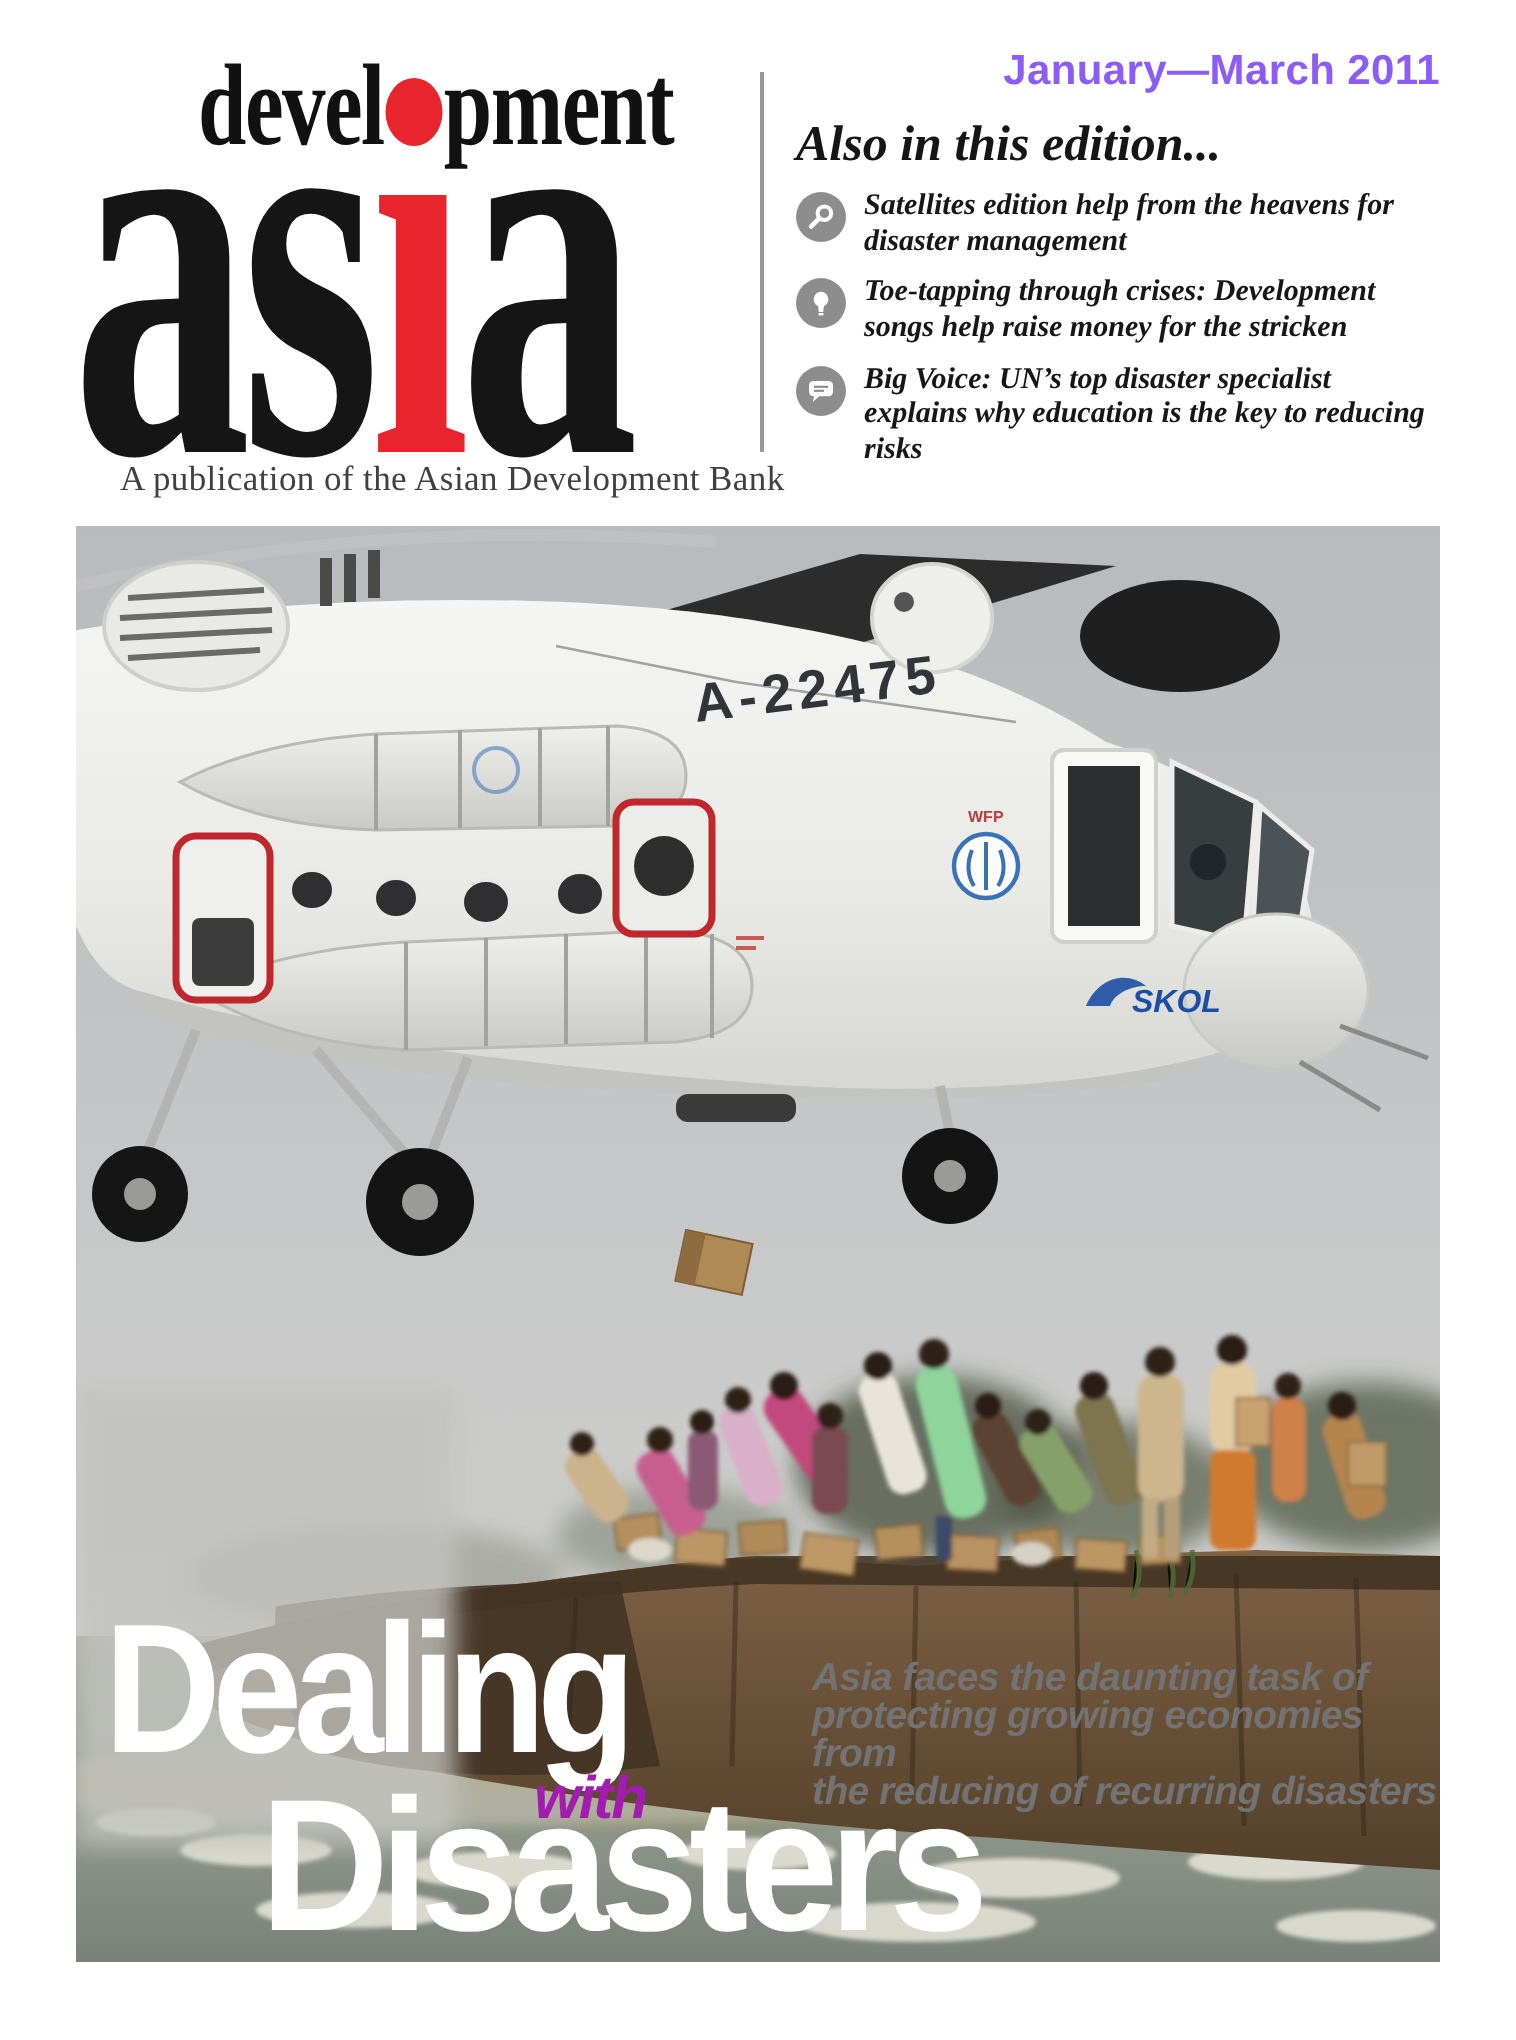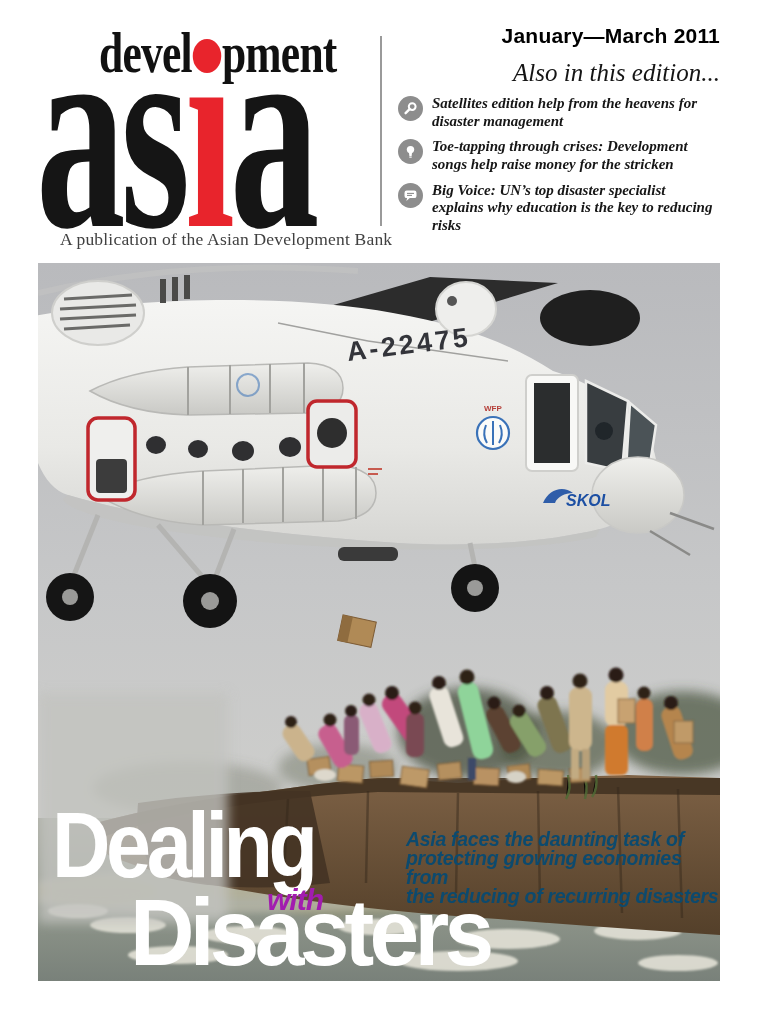--- a/index.html
+++ b/index.html
@@ -13,41 +13,41 @@
   .logo-dot{display:inline-block;width:38px;height:34px;border-radius:50%;
             background:#e8242c;vertical-align:baseline;margin:0 1px -1px 1px;}
   .logo-asia{position:absolute;left:36px;top:-8px;font-family:"Liberation Serif",serif;
              font-weight:700;font-size:280px;line-height:1;color:#151515;
              transform:scaleX(.64);transform-origin:left top;white-space:nowrap;letter-spacing:-8px;}
   .logo-asia .red-i{color:#e8242c;}
   .tagline{position:absolute;left:60px;top:229px;font-family:"Liberation Serif",serif;
            font-size:17.5px;color:#404040;letter-spacing:.2px;}
   .divider{position:absolute;left:380px;top:36px;width:2px;height:190px;background:#9a9a9a;}
   .right-col{position:absolute;left:398px;top:24px;width:322px;}
-  .issue-date{font-size:21px;font-weight:700;color:#000000;text-align:right;letter-spacing:.2px;}
+  .issue-date{font-size:21px;font-weight:700;color:#8b5cf6;text-align:right;letter-spacing:.2px;}
   .edition-heading{margin-top:11px;font-family:"Liberation Serif",serif;font-style:italic;
-                   font-weight:400;font-size:25px;color:#151515;text-align:right;}
+                   font-weight:700;font-size:25px;color:#151515;}
   .edition-list{list-style:none;margin:8px 0 0 0;padding:0;}
   .edition-item{display:flex;align-items:flex-start;margin-bottom:8px;}
   .bullet-icon{flex:0 0 25px;width:25px;height:25px;border-radius:50%;background:#8d8d8d;
                display:flex;align-items:center;justify-content:center;margin-right:9px;margin-top:1px;}
   .edition-text{font-family:"Liberation Serif",serif;font-style:italic;font-weight:700;
                 font-size:15px;line-height:1.18;color:#161616;}
   
   .photo{position:absolute;left:38px;top:263px;width:682px;height:718px;overflow:hidden;}
   .photo svg{position:absolute;left:0;top:0;}
   .cover-title-1{position:absolute;left:14px;top:541px;color:#fff;font-weight:700;
                  font-size:92px;line-height:.9;letter-spacing:-5px;transform:scaleX(.88);
                  transform-origin:left top;white-space:nowrap;}
   .cover-title-with{position:absolute;left:229px;top:620px;color:#a21caf;font-weight:700;
                     font-style:italic;font-size:30px;letter-spacing:-1px;}
   .cover-title-2{position:absolute;left:92px;top:628px;color:#fff;font-weight:700;
                  font-size:94px;line-height:.9;letter-spacing:-5px;transform:scaleX(.95);
                  transform-origin:left top;white-space:nowrap;}
-  .standfirst{position:absolute;left:368px;top:567px;width:320px;color:#0c4a6e;
+  .standfirst{position:absolute;left:368px;top:567px;width:320px;color:#737373;
               font-weight:700;font-style:italic;font-size:19.5px;line-height:19px;letter-spacing:-.3px;}
 </style>
 </head>
 <body>
 
 <div class="page">
 
   <header class="masthead">
     <div class="logo-dev"><span>devel</span><span class="logo-dot"></span><span>pment</span></div>
     <div class="logo-asia"><span>as</span><span class="red-i">ı</span><span>a</span></div>

